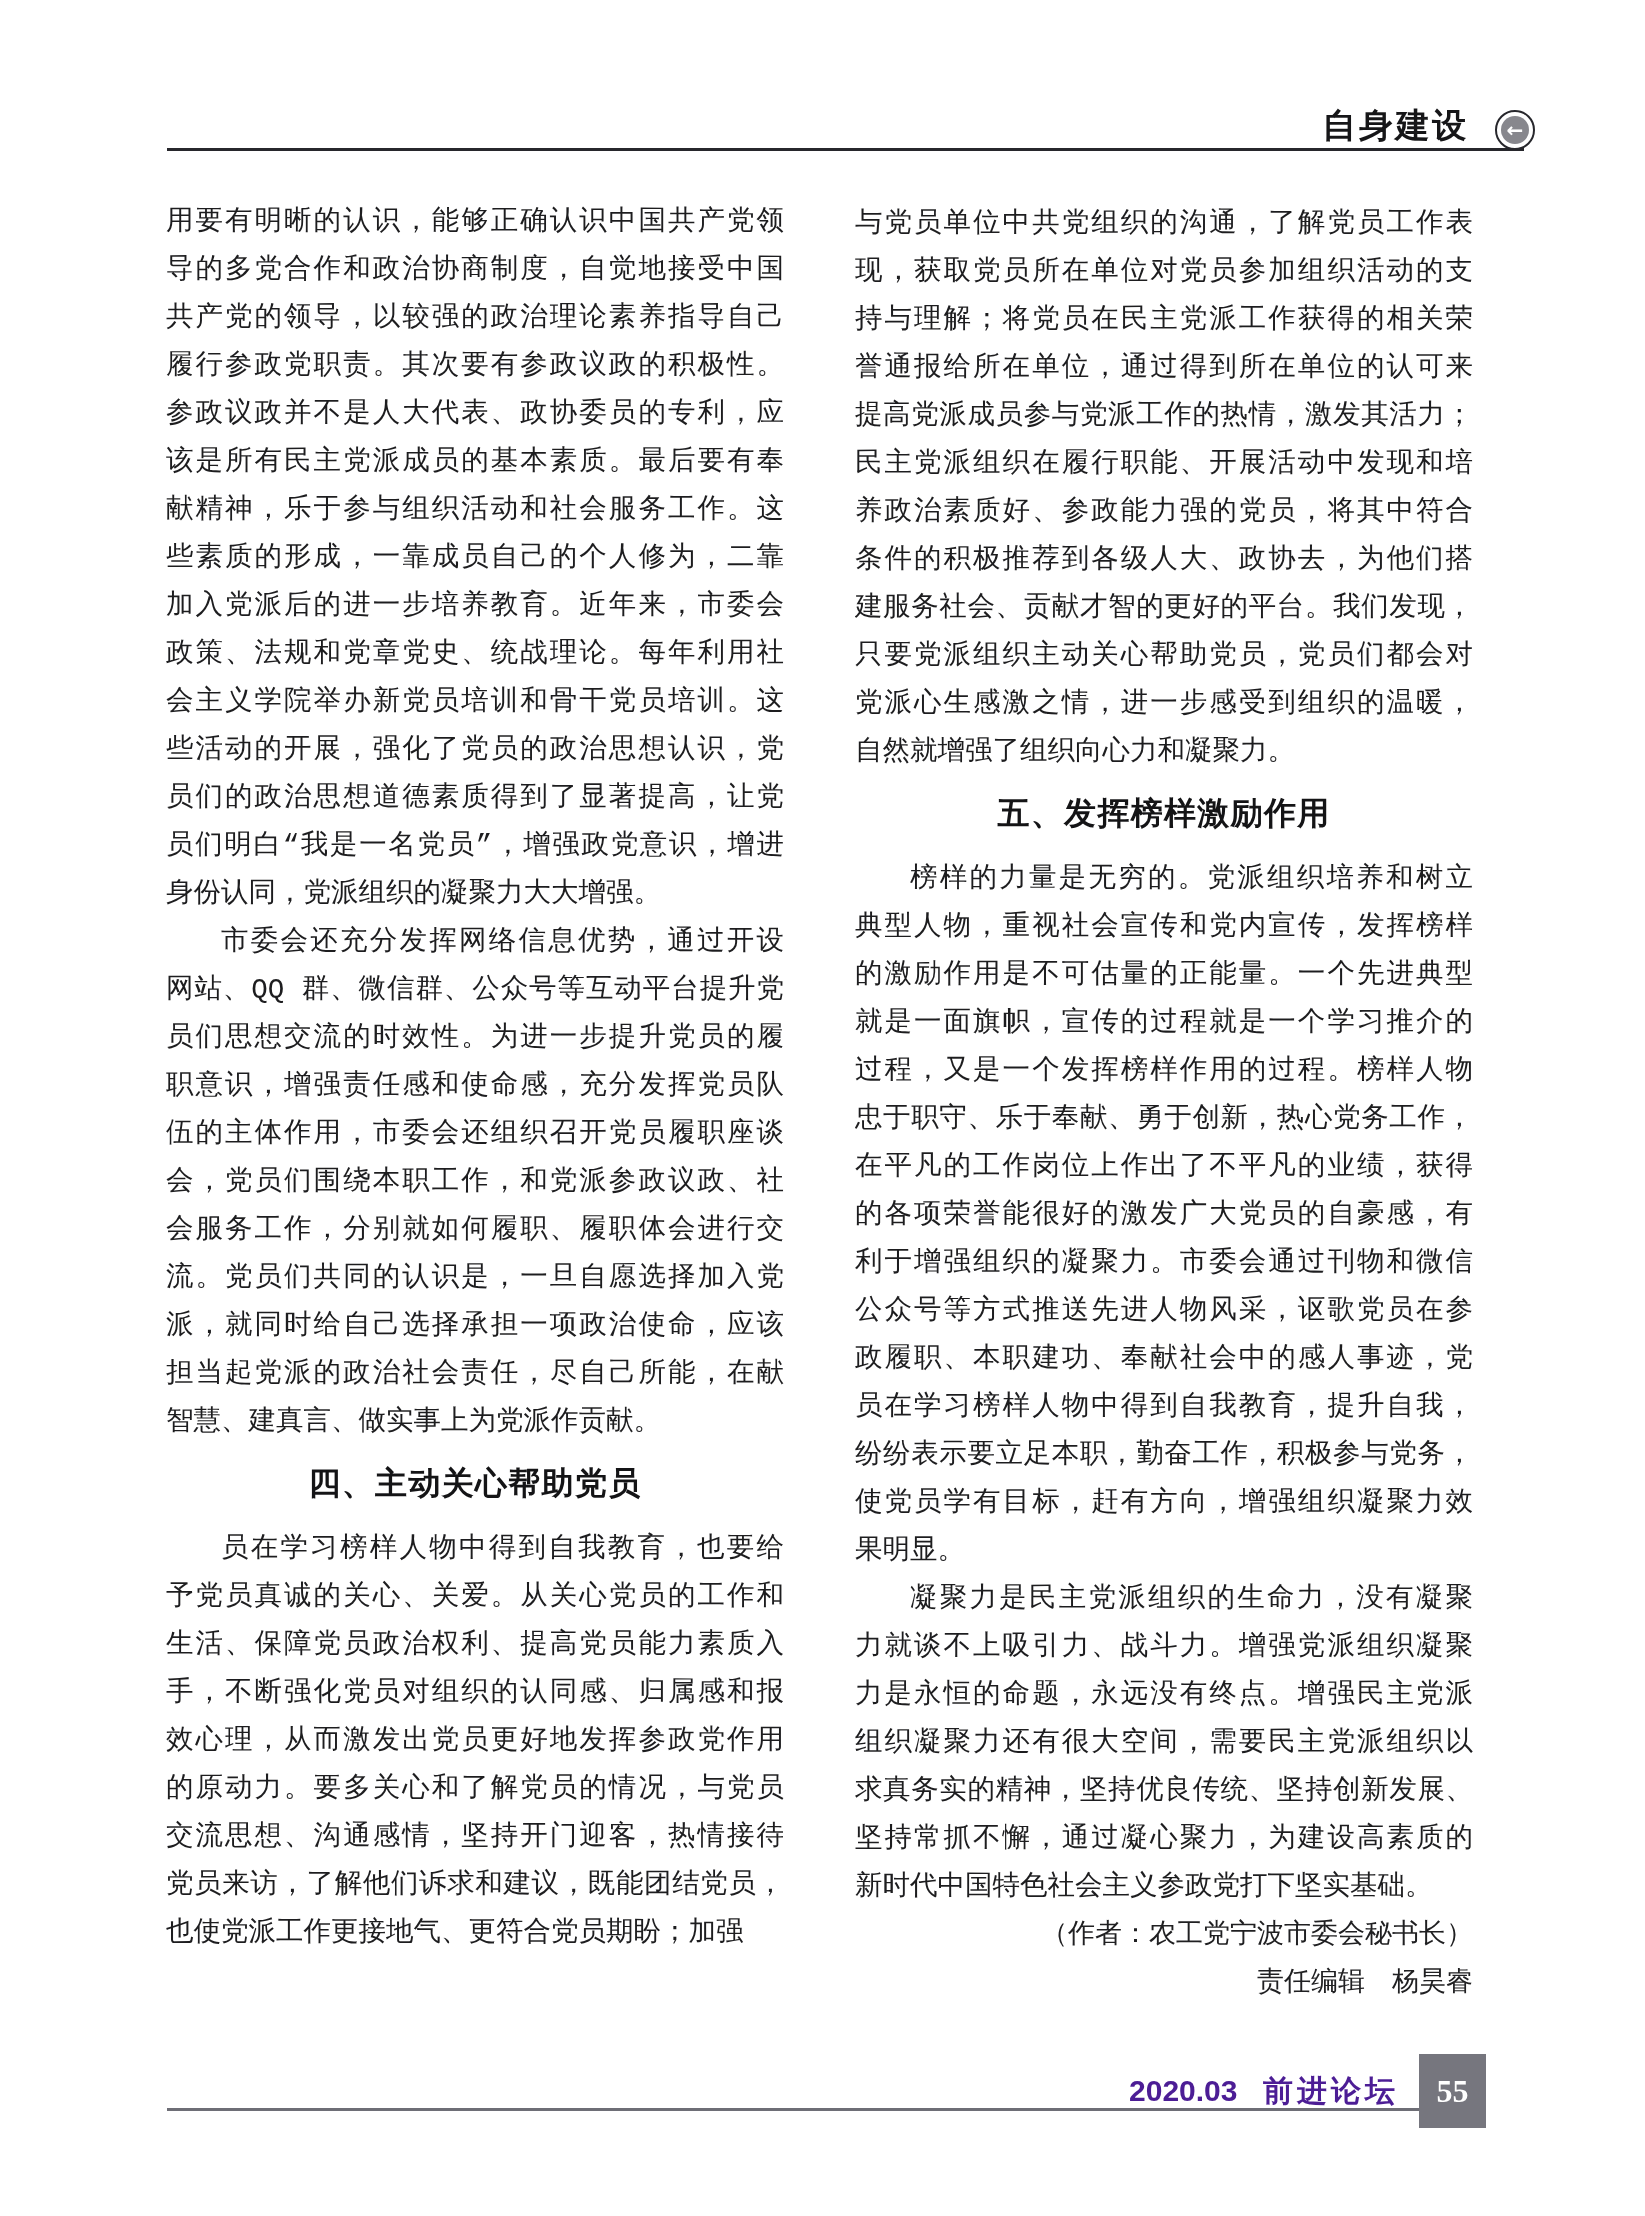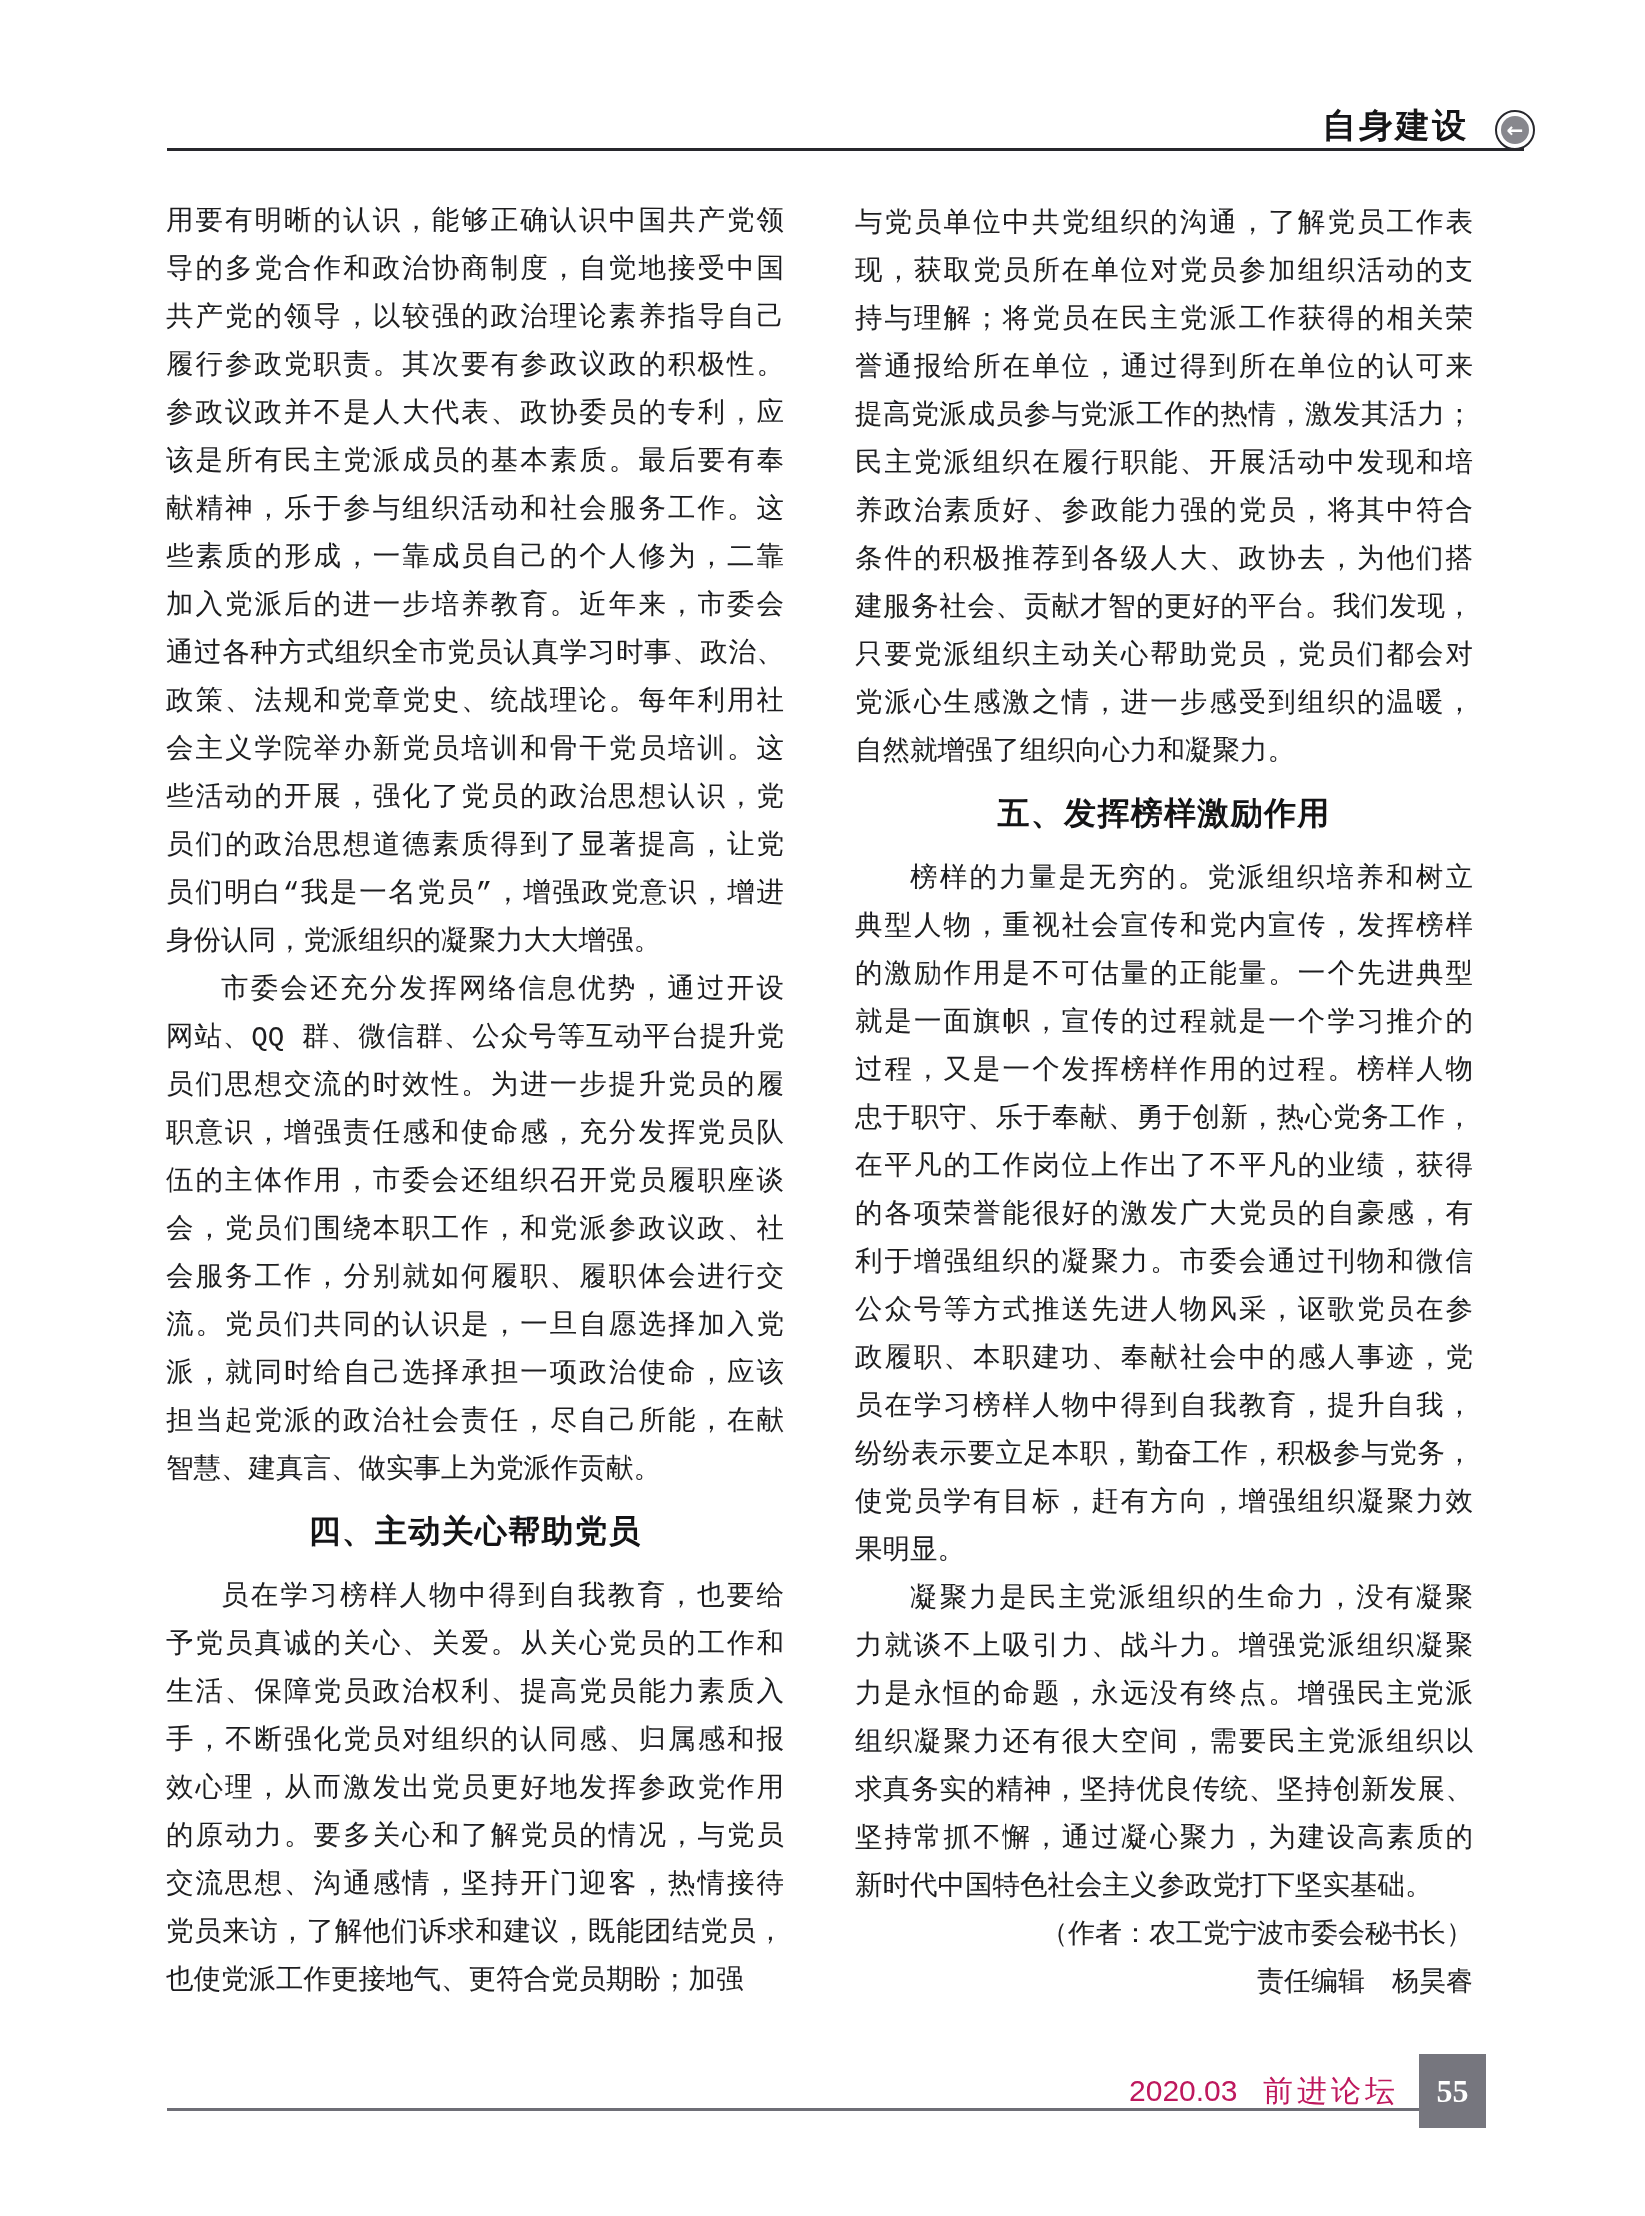--- a/index.html
+++ b/index.html
@@ -57,21 +57,21 @@
     text-align:right;color:#202022;white-space:nowrap;
   }
   
   .footer-rule{
     position:absolute;left:167px;top:2108px;width:1319px;height:3.4px;
     background:#6e6e76;
   }
   .footer-text{
     position:absolute;top:2071px;right:246px;
     font-family:"Liberation Sans","DejaVu Sans",sans-serif;
-    font-weight:400;font-size:30px;color:#be185d;white-space:nowrap;
+    font-weight:700;font-size:30px;color:#4c1d95;white-space:nowrap;
   }
   .footer-text .journal{margin-left:25.5px;letter-spacing:4px;}
   .page-badge{
     position:absolute;left:1419px;top:2054px;width:67px;height:74px;
     background:#76767e;color:#ffffff;
     display:flex;align-items:center;justify-content:center;
     font-family:"Liberation Serif","DejaVu Serif",serif;
     font-weight:700;font-size:32px;
   }
 </style>
@@ -89,21 +89,20 @@
   <div class="col col-left" id="col-left">
       <div class="line">用要有明晰的认识，能够正确认识中国共产党领</div>
       <div class="line">导的多党合作和政治协商制度，自觉地接受中国</div>
       <div class="line">共产党的领导，以较强的政治理论素养指导自己</div>
       <div class="line">履行参政党职责。其次要有参政议政的积极性。</div>
       <div class="line">参政议政并不是人大代表、政协委员的专利，应</div>
       <div class="line">该是所有民主党派成员的基本素质。最后要有奉</div>
       <div class="line">献精神，乐于参与组织活动和社会服务工作。这</div>
       <div class="line">些素质的形成，一靠成员自己的个人修为，二靠</div>
       <div class="line">加入党派后的进一步培养教育。近年来，市委会</div>
-      <div class="line">通过各种方式组织全市党员认真学习时事、政治、</div>
       <div class="line">政策、法规和党章党史、统战理论。每年利用社</div>
       <div class="line">会主义学院举办新党员培训和骨干党员培训。这</div>
       <div class="line">些活动的开展，强化了党员的政治思想认识，党</div>
       <div class="line">员们的政治思想道德素质得到了显著提高，让党</div>
       <div class="line">员们明白“我是一名党员”，增强政党意识，增进</div>
       <div class="line last">身份认同，党派组织的凝聚力大大增强。</div>
       <div class="line indent">市委会还充分发挥网络信息优势，通过开设</div>
       <div class="line">网站、QQ 群、微信群、公众号等互动平台提升党</div>
       <div class="line">员们思想交流的时效性。为进一步提升党员的履</div>
       <div class="line">职意识，增强责任感和使命感，充分发挥党员队</div>

